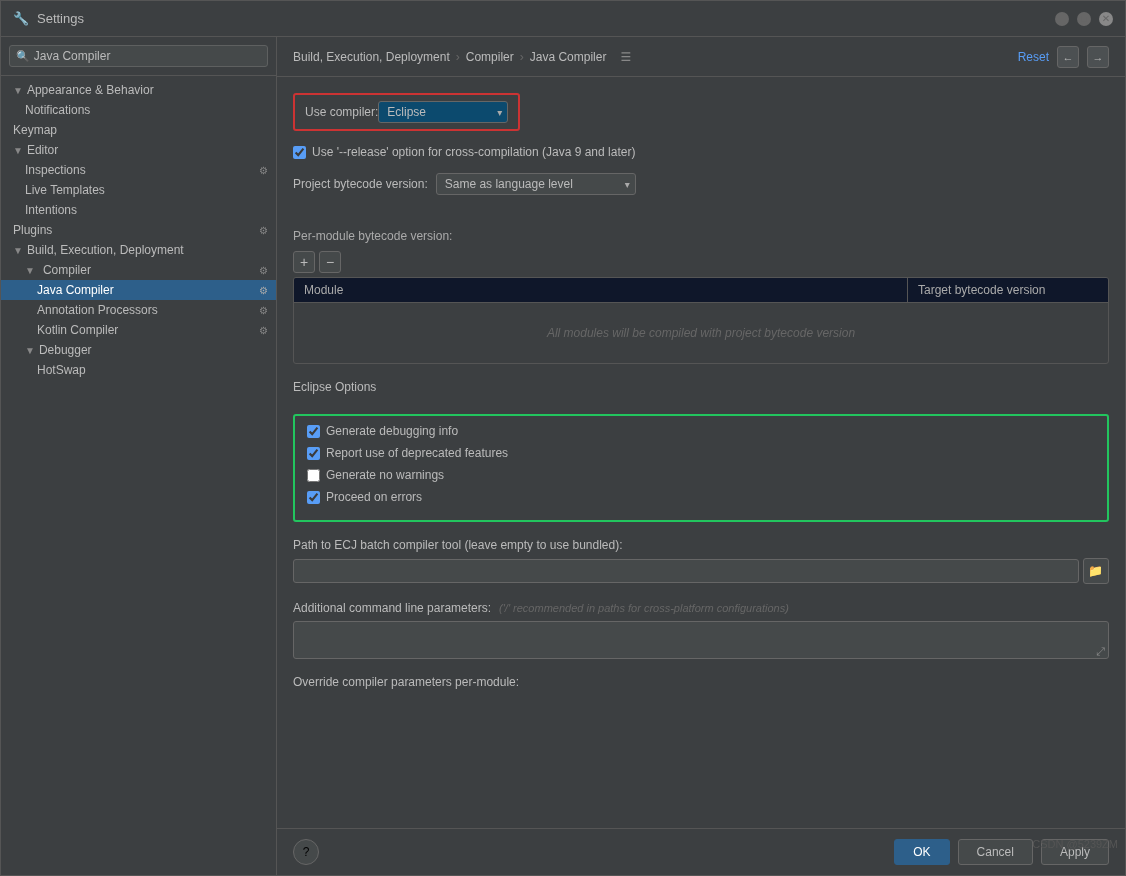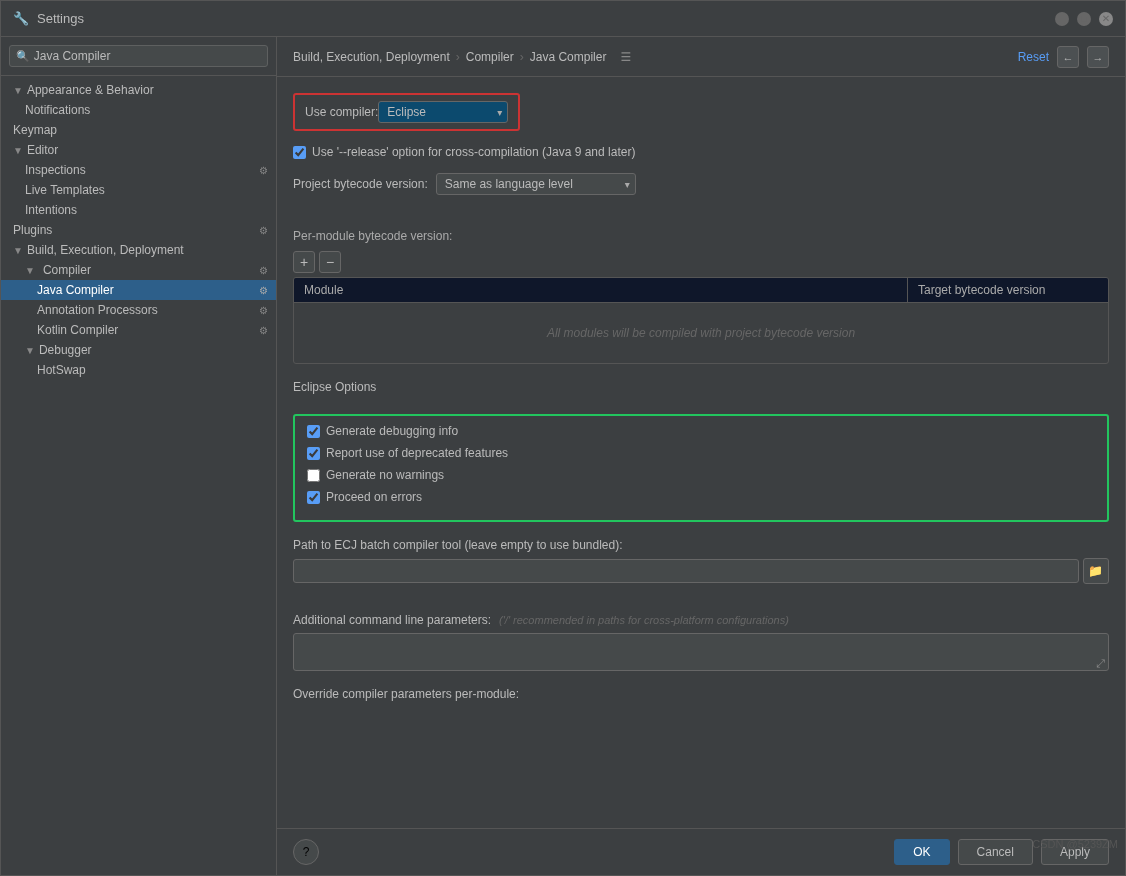--- a/index.html
+++ b/index.html
@@ -78,21 +78,21 @@
     .module-table-cell:last-child { border-right: none; }
     .module-table-body { min-height: 60px; display: flex; align-items: center; justify-content: center; }
     .module-empty { color: #666; font-size: 12px; font-style: italic; }
     
     
     .eclipse-section { margin-bottom: 16px; }
     .eclipse-box { border: 2px solid #22c55e; border-radius: 3px; padding: 8px 12px; }
     .eclipse-title { font-size: 12px; color: #bbb; margin-bottom: 20px; }
     
     
-    .ecj-section { margin-bottom: 29px; }
+    .ecj-section { margin-bottom: 17px; }
     .ecj-label { font-size: 12px; color: #bbb; margin-bottom: 6px; }
     .ecj-input-wrap { display: flex; align-items: center; }
     .ecj-input { background: #45494a; border: 1px solid #666; border-radius: 3px; color: #bbb; font-size: 12px; padding: 4px 8px; flex: 1; outline: none; }
     .ecj-browse-btn { background: #45494a; border: 1px solid #666; border-radius: 3px; width: 26px; height: 26px; display: flex; align-items: center; justify-content: center; cursor: pointer; margin-left: 4px; color: #aaa; font-size: 12px; }
     
     
     .additional-section { margin-bottom: 12px; }
     .additional-header { display: flex; align-items: center; gap: 8px; margin-bottom: 6px; }
     .additional-label { font-size: 12px; color: #bbb; }
     .additional-hint { font-size: 11px; color: #666; font-style: italic; }

